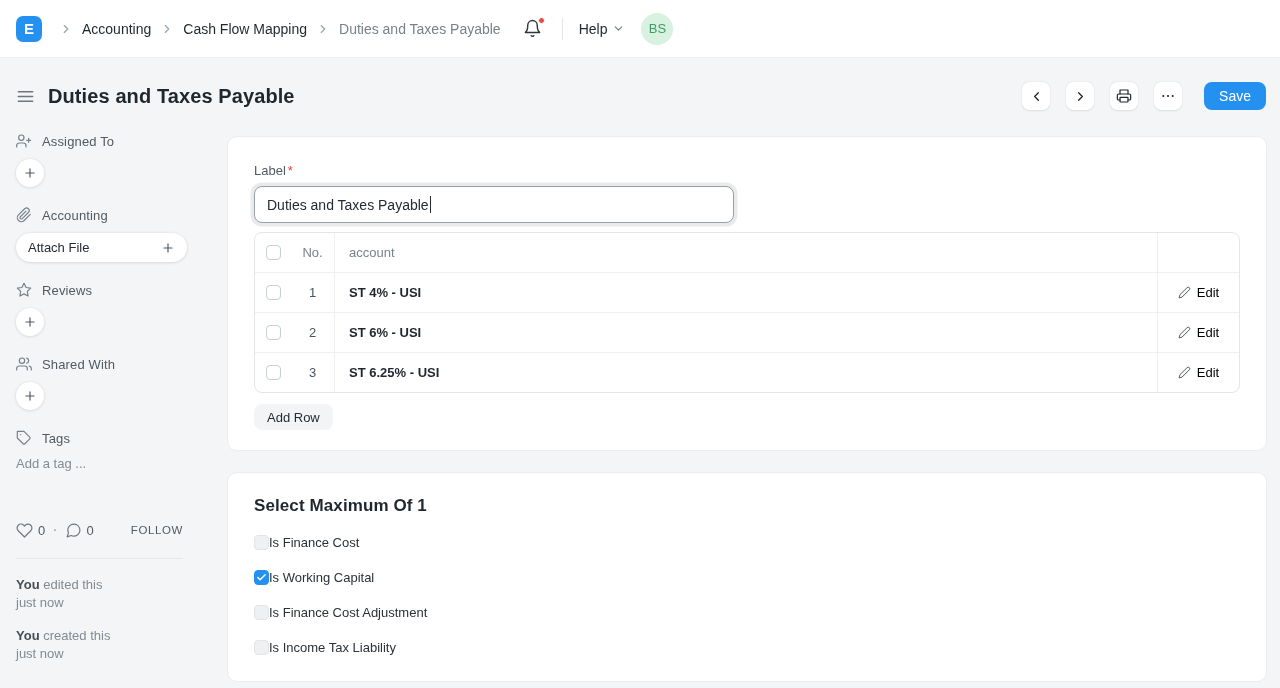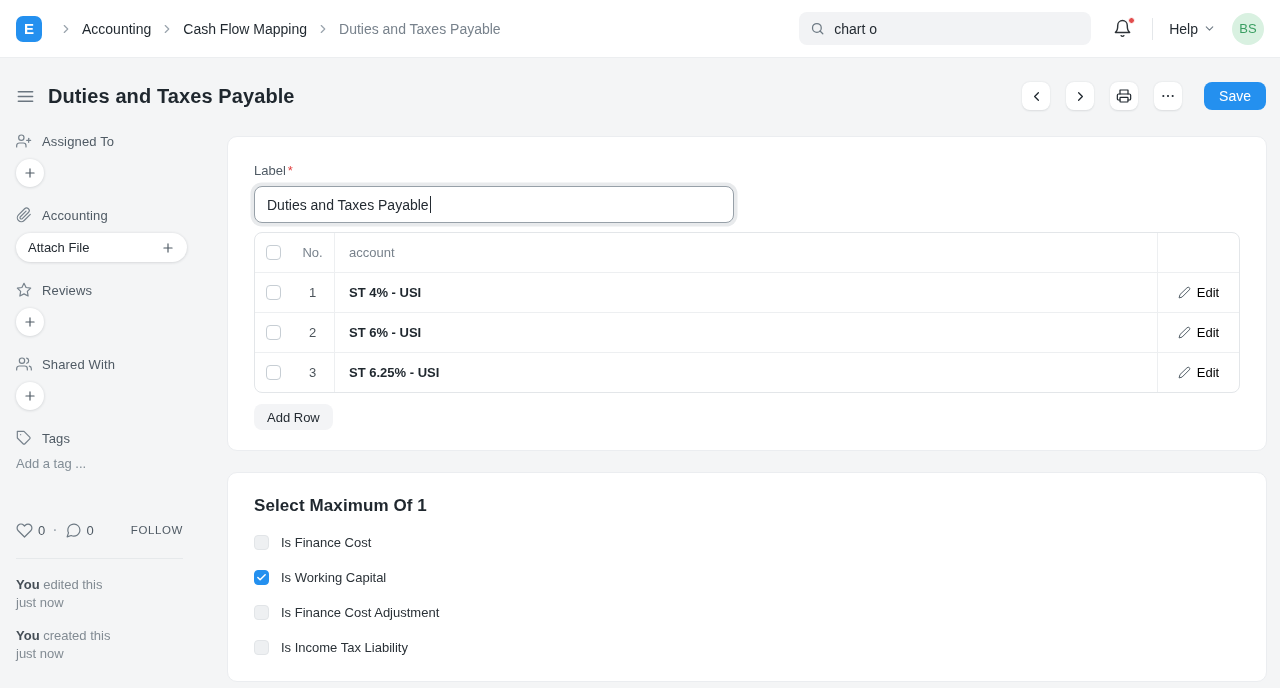--- a/index.html
+++ b/index.html
@@ -145,21 +145,21 @@
 
   .add-row {
     margin-top: 11px; height: 26px; padding: 0 13px; border-radius: 8px;
     background: #f3f4f6; border: none; font-size: 13px; color: #242b32;
     display: inline-flex; align-items: center; cursor: pointer;
     font-family: "Liberation Sans", sans-serif;
   }
 
   
   .section-title { font-size: 17px; font-weight: 700; color: #1f272e; letter-spacing: .1px; }
-  .check-row { display: flex; align-items: center; gap: 12px; margin-top: 20px; }
+  .check-row { display: flex; align-items: center; margin-top: 20px; }
   .check-row:first-of-type { margin-top: 19px; }
   .cb2 {
     width: 15px; height: 15px; border-radius: 4px; background: #eef0f2;
     border: 1px solid #e2e5e8; cursor: pointer; flex-shrink: 0;
     display: flex; align-items: center; justify-content: center;
   }
   .cb2 svg { visibility: hidden; }
   .cb2.checked { background: #2490ef; border-color: #2490ef; }
   .cb2.checked svg { visibility: visible; }
   .check-label { font-size: 13px; color: #2a3137; }
@@ -185,29 +185,20 @@
     </span>
     <span class="crumb">Cash Flow Mapping</span>
     <span class="crumb-sep">
       <svg width="14" height="14" viewBox="0 0 24 24" fill="none" stroke="currentColor" stroke-width="2" stroke-linecap="round" stroke-linejoin="round">
           <polyline points="9 18 15 12 9 6"></polyline>
         </svg>
     </span>
     <span class="crumb last">Duties and Taxes Payable</span>
   </div>
 
-  <div class="search">
-    <span class="mag">
-      <svg width="15" height="15" viewBox="0 0 24 24" fill="none" stroke="currentColor" stroke-width="2" stroke-linecap="round">
-          <circle cx="11" cy="11" r="7"></circle>
-          <line x1="20.5" y1="20.5" x2="16" y2="16"></line>
-        </svg>
-    </span>
-    <span class="search-text">chart o</span>
-  </div>
 
   <div class="nav-right">
     <div class="bell-wrap">
       <svg width="19" height="19" viewBox="0 0 24 24" fill="none" stroke="currentColor" stroke-width="1.8" stroke-linecap="round" stroke-linejoin="round">
           <path d="M18 8A6 6 0 0 0 6 8c0 7-3 9-3 9h18s-3-2-3-9"></path>
           <path d="M13.7 21a2 2 0 0 1-3.4 0"></path>
         </svg>
       <span class="bell-dot"></span>
     </div>
     <div class="nav-divider"></div>

